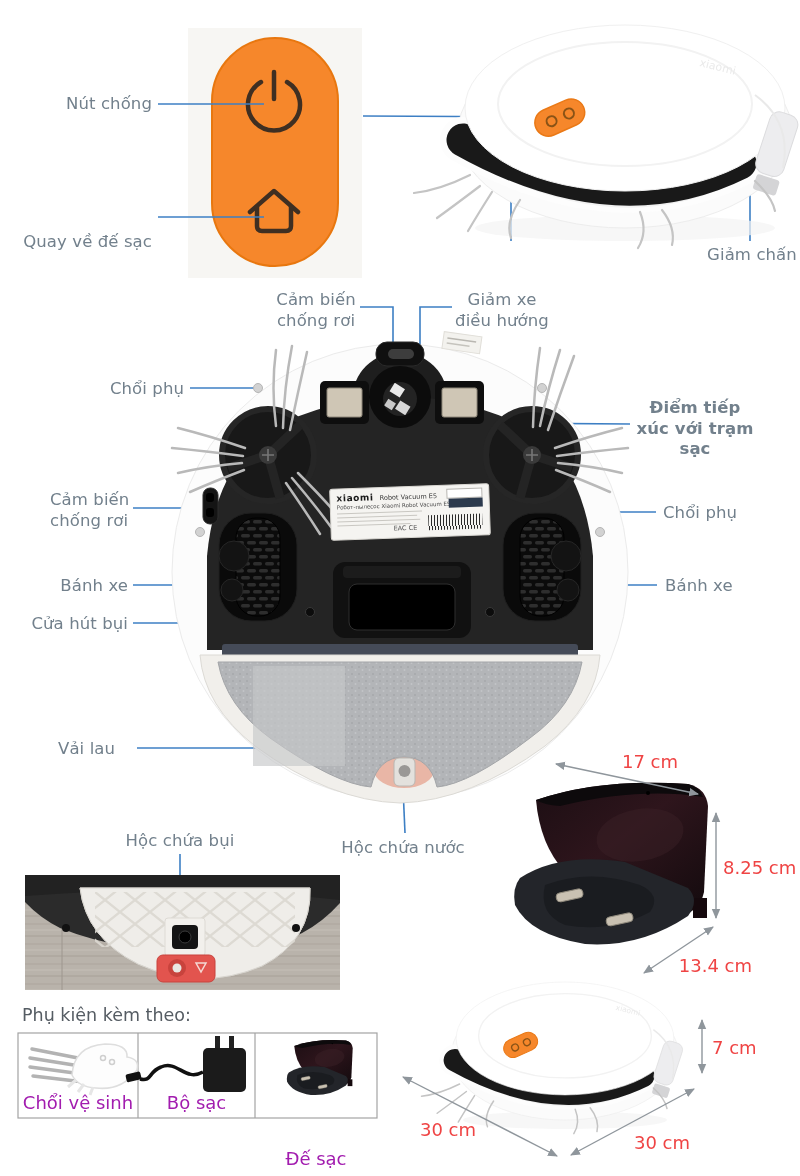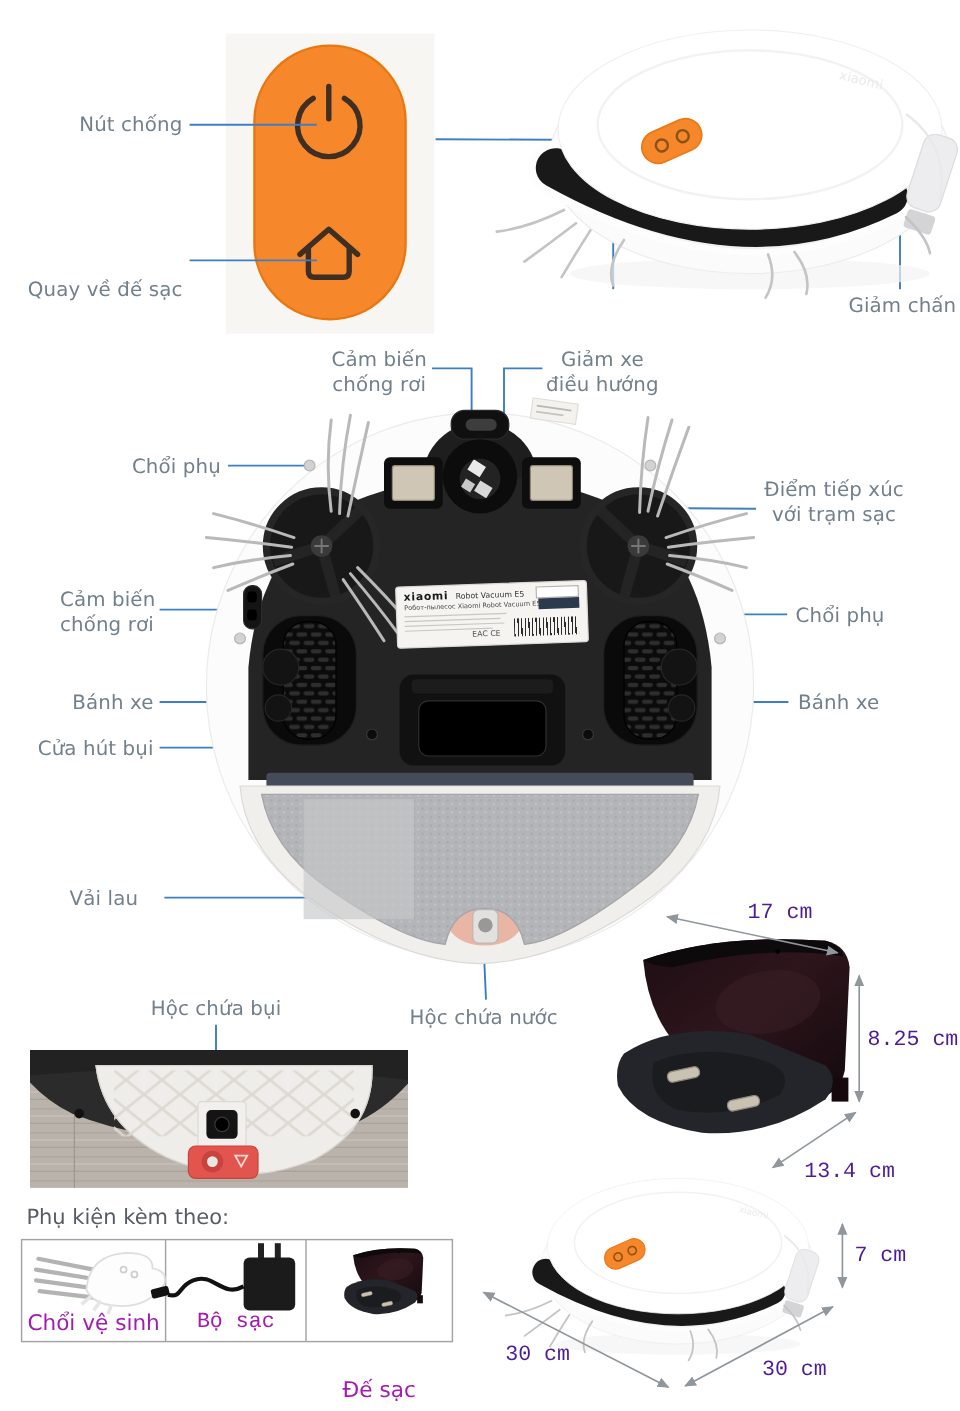--- a/index.html
+++ b/index.html
@@ -1,20 +1,20 @@
 <!DOCTYPE html>
 <html><head>
 <meta charset="utf-8">
 <style>
   html,body{margin:0;padding:0;background:#fff;}
   .canvas{position:relative;width:800px;height:1176px;background:#ffffff;overflow:hidden;
           font-family:"DejaVu Sans","Liberation Sans",sans-serif;}
   .art{position:absolute;left:0;top:0;}
   .callout{position:absolute;font-size:16.5px;color:#72808c;line-height:1.25;letter-spacing:.1px;}
-  .dim{position:absolute;font-size:18px;color:#4c1d95;font-family:Liberation Mono, monospace;}
+  .dim{position:absolute;font-size:18px;color:#ef4444;}
   .acc-title{position:absolute;font-size:17.5px;color:#555c63;text-align:right;}
   .acc-label{position:absolute;font-size:18px;color:#a21caf;text-align:center;}
   .sticker{position:absolute;left:330px;top:486px;width:160px;height:52px;background:#f5f4f1;
            border:1px solid #d9d7d2;border-radius:3px;transform:rotate(-2deg);box-sizing:border-box;
            padding:4px 6px;overflow:hidden;}
   .stk-row{display:flex;align-items:baseline;gap:6px;}
   .stk-brand{font-size:9px;font-weight:bold;color:#1a1a1a;letter-spacing:.6px;}
   .stk-model{font-size:6.5px;color:#333;}
   .stk-sub{font-size:5.5px;color:#4a4a4a;margin-top:1px;}
   .stk-line{height:1.5px;background:#c9c7c2;margin-top:2.5px;}
@@ -314,33 +314,33 @@
   </g>
 
 </svg>
 
 <div class="callout" style="left:18px;top:94px;width:134px;text-align:right;">Nút chống</div>
 <div class="callout" style="left:10px;top:208px;width:142px;text-align:right;margin-top:24px;">Quay về đế sạc</div>
 <div class="callout" style="left:700px;top:245px;width:104px;text-align:center;">Giảm chấn</div>
 <div class="callout" style="left:268px;top:290px;width:96px;text-align:center;">Cảm biến chống rơi</div>
 <div class="callout" style="left:452px;top:290px;width:100px;text-align:center;">Giảm xe điều hướng</div>
 <div class="callout" style="left:82px;top:379px;width:102px;text-align:right;">Chổi phụ</div>
-<div class="callout" style="left:634px;top:398px;width:122px;text-align:center;">Điểm tiếp xúc với trạm sạc</div>
+<div class="callout" style="left:634px;top:398px;width:122px;text-align:center;font-weight:bold;">Điểm tiếp xúc với trạm sạc</div>
 <div class="callout" style="left:50px;top:490px;width:80px;text-align:left;">Cảm biến chống rơi</div>
 <div class="callout" style="left:663px;top:503px;width:100px;">Chổi phụ</div>
 <div class="callout" style="left:46px;top:576px;width:82px;text-align:right;">Bánh xe</div>
 <div class="callout" style="left:665px;top:576px;width:90px;">Bánh xe</div>
 <div class="callout" style="left:28px;top:614px;width:100px;text-align:right;">Cửa hút bụi</div>
 <div class="callout" style="left:58px;top:739px;width:72px;text-align:left;">Vải lau</div>
 <div class="callout" style="left:118px;top:831px;width:124px;text-align:center;">Hộc chứa bụi</div>
 <div class="callout" style="left:333px;top:838px;width:140px;text-align:center;">Hộc chứa nước</div>
 
 <div class="dim" style="left:606px;top:751px;width:88px;text-align:center;">17 cm</div>
 <div class="dim" style="left:723px;top:857px;width:80px;">8.25 cm</div>
-<div class="dim" style="left:664px;top:955px;width:88px;text-align:center;margin-top:12px;">13.4 cm</div>
+<div class="dim" style="left:664px;top:955px;width:88px;text-align:right;">13.4 cm</div>
 <div class="dim" style="left:712px;top:1037px;width:60px;">7 cm</div>
 <div class="dim" style="left:408px;top:1119px;width:80px;text-align:center;">30 cm</div>
 <div class="dim" style="left:622px;top:1132px;width:80px;text-align:center;">30 cm</div>
 
 <div class="sticker">
   <div class="stk-row">
     <span class="stk-brand">xiaomi</span>
     <span class="stk-model">Robot Vacuum E5</span>
   </div>
   <div class="stk-sub">Робот-пылесос Xiaomi Robot Vacuum E5</div>
@@ -349,16 +349,16 @@
   <div class="stk-line" style="width:57%;"></div>
   <div class="stk-line" style="width:50%;"></div>
   <div class="stk-certs">EAC CE</div>
   <div class="stk-barcode"></div>
   <div class="stk-box1"></div>
   <div class="stk-box2"></div>
 </div>
 
 <div class="acc-title" style="left:22px;top:1005px;">Phụ kiện kèm theo:</div>
 <div class="acc-label" style="left:20px;top:1092px;width:116px;">Chổi vệ sinh</div>
-<div class="acc-label" style="left:140px;top:1092px;width:113px;font-family:Liberation Mono, monospace;">Bộ sạc</div>
+<div class="acc-label" style="left:140px;top:1092px;width:113px;">Bộ sạc</div>
 <div class="acc-label" style="left:257px;top:1148px;width:118px;">Đế sạc</div>
 
 </div>
 
 </body></html>

